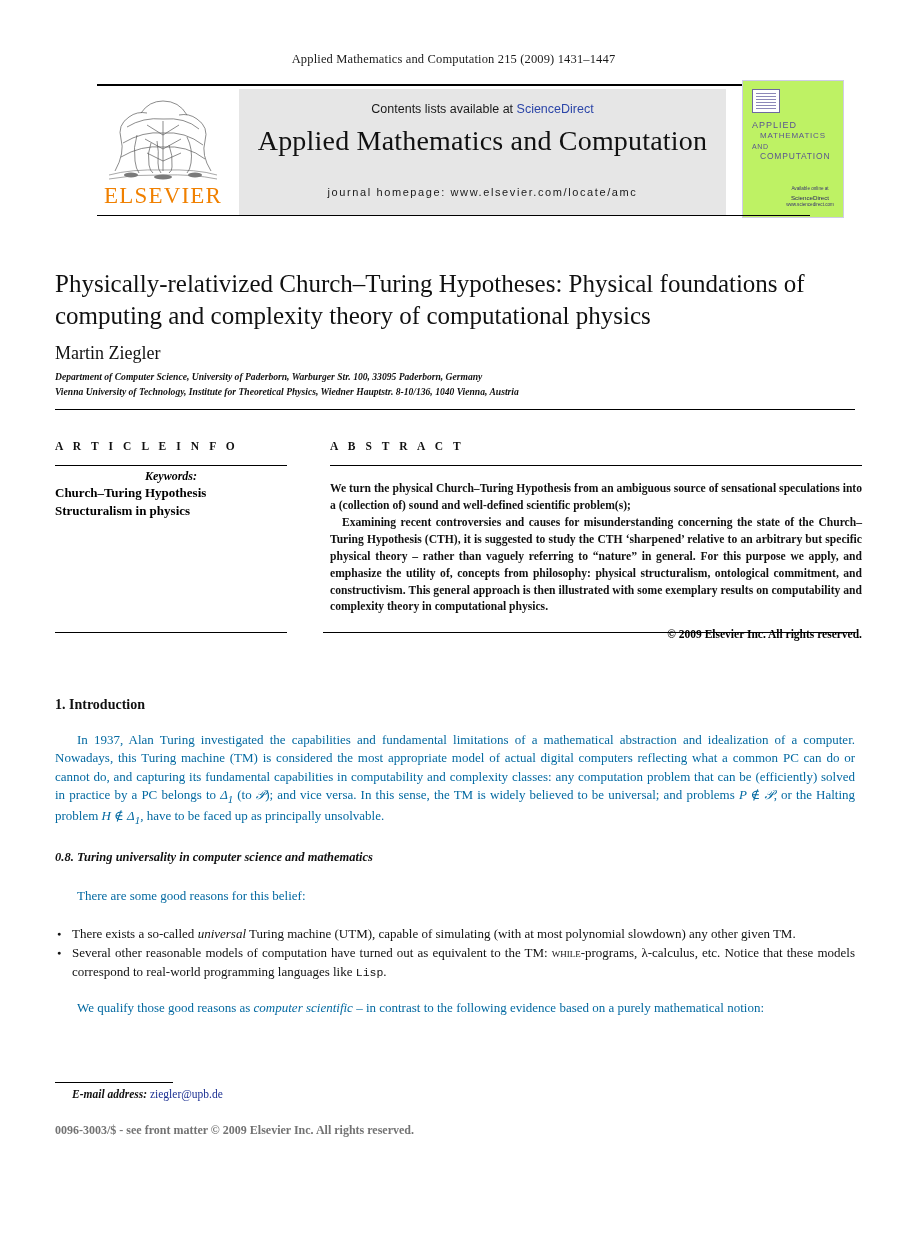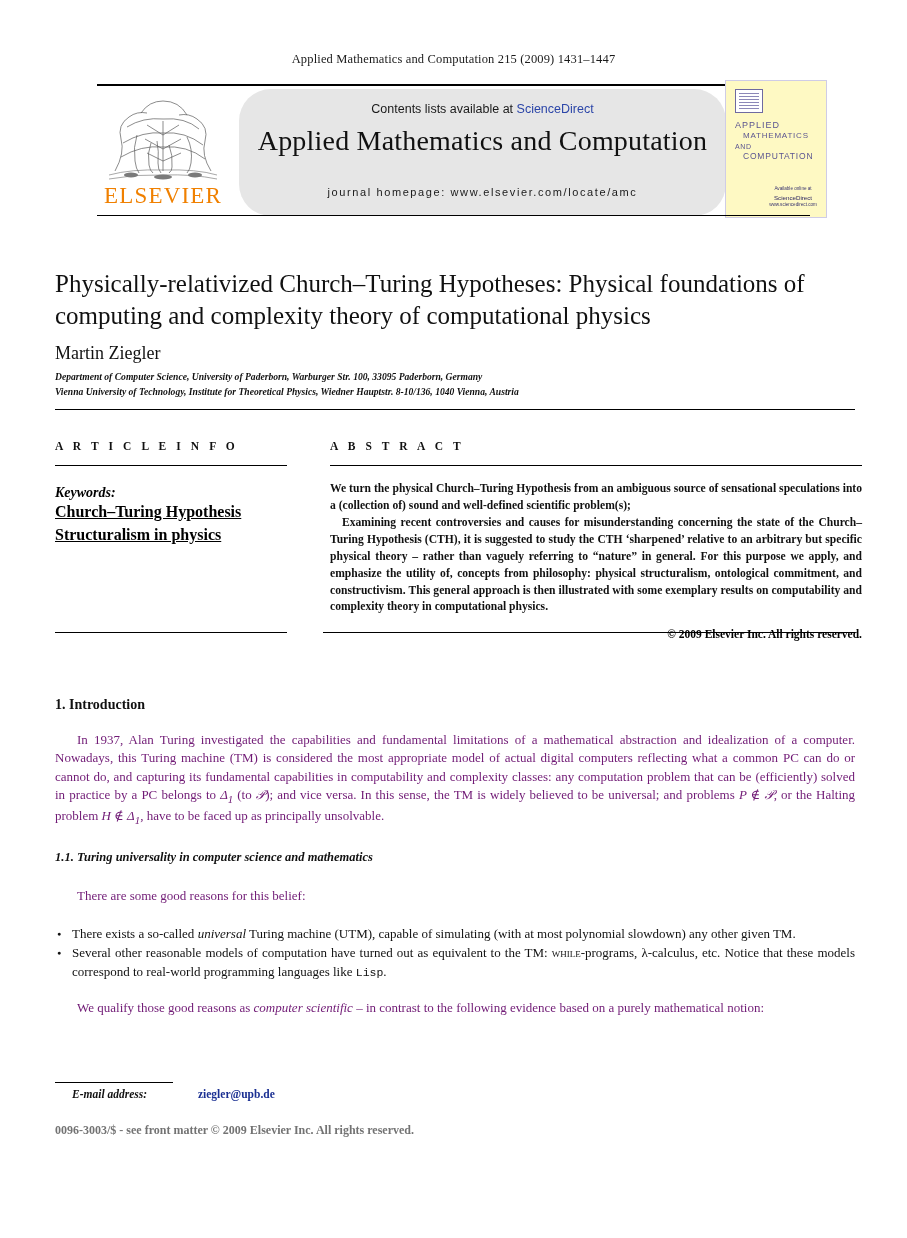--- a/index.html
+++ b/index.html
@@ -69,21 +69,20 @@
     line-height: 1;
     margin-top: 1px;
     font-weight: 400;
   }
   .grey-panel {
     position: absolute;
     left: 142px; top: 5px;
     width: 487px;
     height: 127px;
     background: #e6e6e6;
-    border-radius: 32px;
   }
   .contents-line {
     position: absolute;
     left: 0; top: 13px;
     width: 487px;
     text-align: center;
     font-family: "Liberation Sans", "DejaVu Sans", sans-serif;
     font-size: 12.5px;
     color: #1a1a1a;
   }
@@ -105,24 +104,24 @@
     left: 0; top: 97px;
     width: 487px;
     text-align: center;
     font-family: "Liberation Sans", "DejaVu Sans", sans-serif;
     font-size: 11px;
     letter-spacing: 1.6px;
     color: #1a1a1a;
   }
   .cover-thumb {
     position: absolute;
-    left: 628px; top: -4px;
+    left: 645px; top: -4px;
     width: 100px;
     height: 136px;
-    background: #fef9c3;
+    background: #bef264;
     border: 1px solid #cfcce6;
     overflow: hidden;
   }
   .cover-logo-box {
     position: absolute;
     left: 9px; top: 8px;
     width: 26px;
     height: 22px;
     background: #ffffff;
     border: 1px solid #6f6aa0;
@@ -218,30 +217,30 @@
     font-size: 11.5px;
     letter-spacing: 3.6px;
     color: #111;
   }
   .sec-rule {
     height: 1px;
     background: #000;
     margin-top: 13px;
   }
   .keywords-label {
-    margin-top: 19px;
-    font-size: 14px;
+    margin-top: 3px;
+    font-size: 12px;
     font-weight: bold;
     font-style: italic;
+    text-align: center;
   }
   .kw {
-    font-size: 16px;
+    font-size: 13px;
     font-weight: bold;
     line-height: 1.42;
-    text-decoration: underline;
   }
   .abstract-body {
     margin-top: 15px;
     font-size: 11.6px;
     font-weight: bold;
     line-height: 1.46;
     text-align: justify;
     color: #111;
   }
   .abstract-body p { margin: 0; }
@@ -284,21 +283,21 @@
     font-size: 12.5px;
     font-weight: bold;
     font-style: italic;
     color: #111;
   }
   p.para {
     margin: 0;
     font-size: 13px;
     line-height: 1.41;
     text-align: justify;
-    color: #701a75;
+    color: #0369a1;
   }
   p.para.indent { text-indent: 22px; }
   .spacer-sm { height: 17px; }
   .spacer-md { height: 22px; }
   ul.bullets {
     margin: 20px 0 0 0;
     padding: 0 0 0 17px;
     list-style: none;
   }
   ul.bullets li {
@@ -329,21 +328,21 @@
     height: 1px;
     background: #000;
   }
   .email-line {
     position: absolute;
     left: 72px; top: 1088px;
     font-size: 11.5px;
     color: #111;
   }
   .email-line .lbl { font-style: italic; font-weight: bold; }
-  .email-line .addr { color: #1a2f92; font-weight: bold; margin-left: 48px; }
+  .email-line .addr { color: #1a2f92; font-weight: normal; }
   .imprint {
     position: absolute;
     left: 55px; top: 1122px;
     font-size: 12px;
     font-weight: bold;
     line-height: 1.42;
     color: #737373;
   }
 </style>
 </head>
@@ -436,21 +435,21 @@
     </div>
     <div class="copyright">© 2009 Elsevier Inc. All rights reserved.</div>
   </div>
   <div class="abs-bottom-rule"></div>
 
   <div class="body-col">
     <h2 class="num-head">1. Introduction</h2>
 
     <p class="para indent"><span>In 1937, Alan Turing investigated the capabilities and fundamental limitations of a mathematical abstraction and idealization of a computer. Nowadays, this Turing machine (TM) is considered the most appropriate model of actual digital computers reflecting what a common PC can do or cannot do, and capturing its fundamental capabilities in computability and complexity classes: any computation problem that can be (efficiently) solved in practice by a PC belongs to </span><i class="it"><span>Δ</span><sub>1</sub></i><span> (to </span><i class="it">𝒫</i><span>); and vice versa. In this sense, the TM is widely believed to be universal; and problems </span><i class="it">P ∉ 𝒫</i><span>, or the Halting problem </span><i class="it"><span>H ∉ Δ</span><sub>1</sub></i><span>, have to be faced up as principally unsolvable.</span></p>
 
-    <h3 class="sub-head">1.1. Turing universality in computer science and mathematics</h3>
+    <h3 class="sub-head">0.8. Turing universality in computer science and mathematics</h3>
 
     <div class="spacer-md"></div>
 
     <p class="para indent">There are some good reasons for this belief:</p>
 
     <ul class="bullets">
       <li><span>There exists a so-called </span><i class="it">universal</i><span> Turing machine (UTM), capable of simulating (with at most polynomial slowdown) any other given TM.</span></li>
       <li><span>Several other reasonable models of computation have turned out as equivalent to the TM: </span><span class="sc">while</span><span>-programs, λ-calculus, etc. Notice that these models correspond to real-world programming languages like </span><span class="mono">Lisp</span><span>.</span></li>
     </ul>
 

